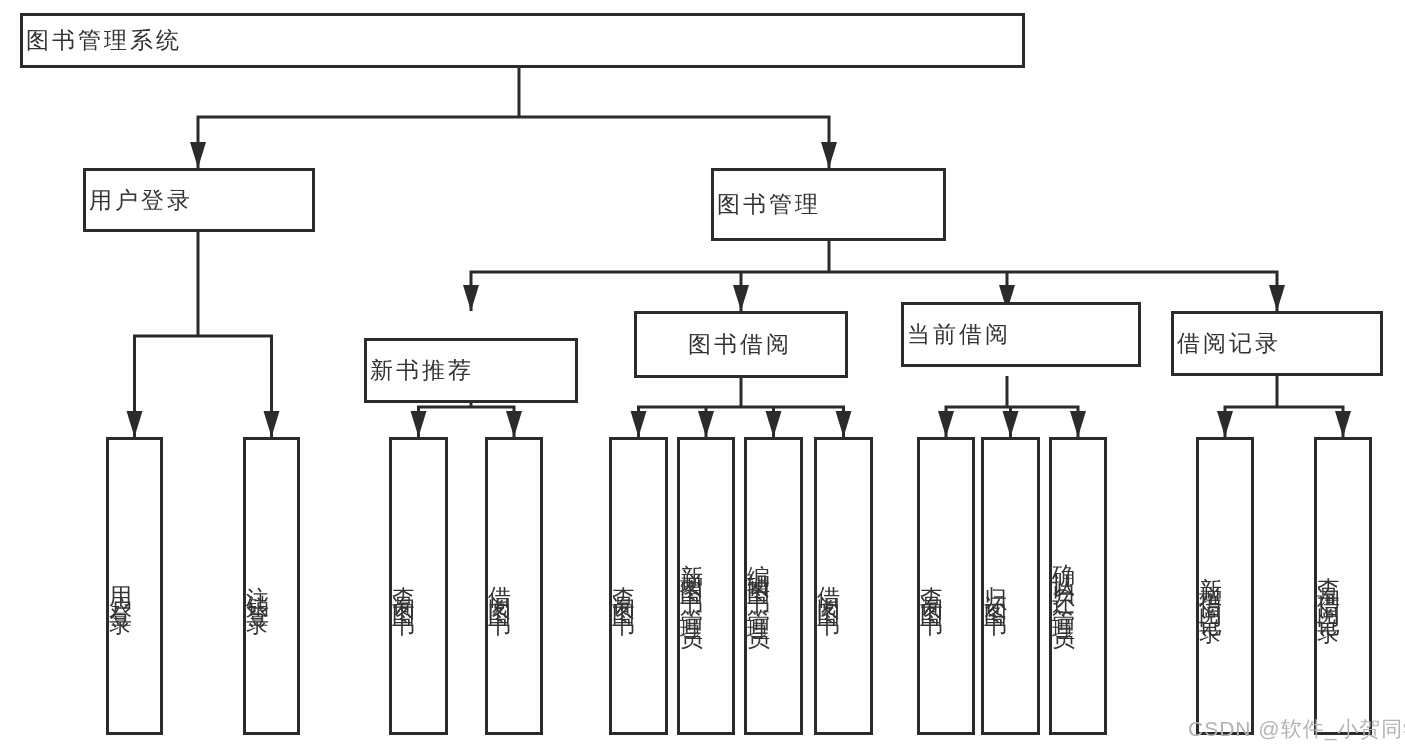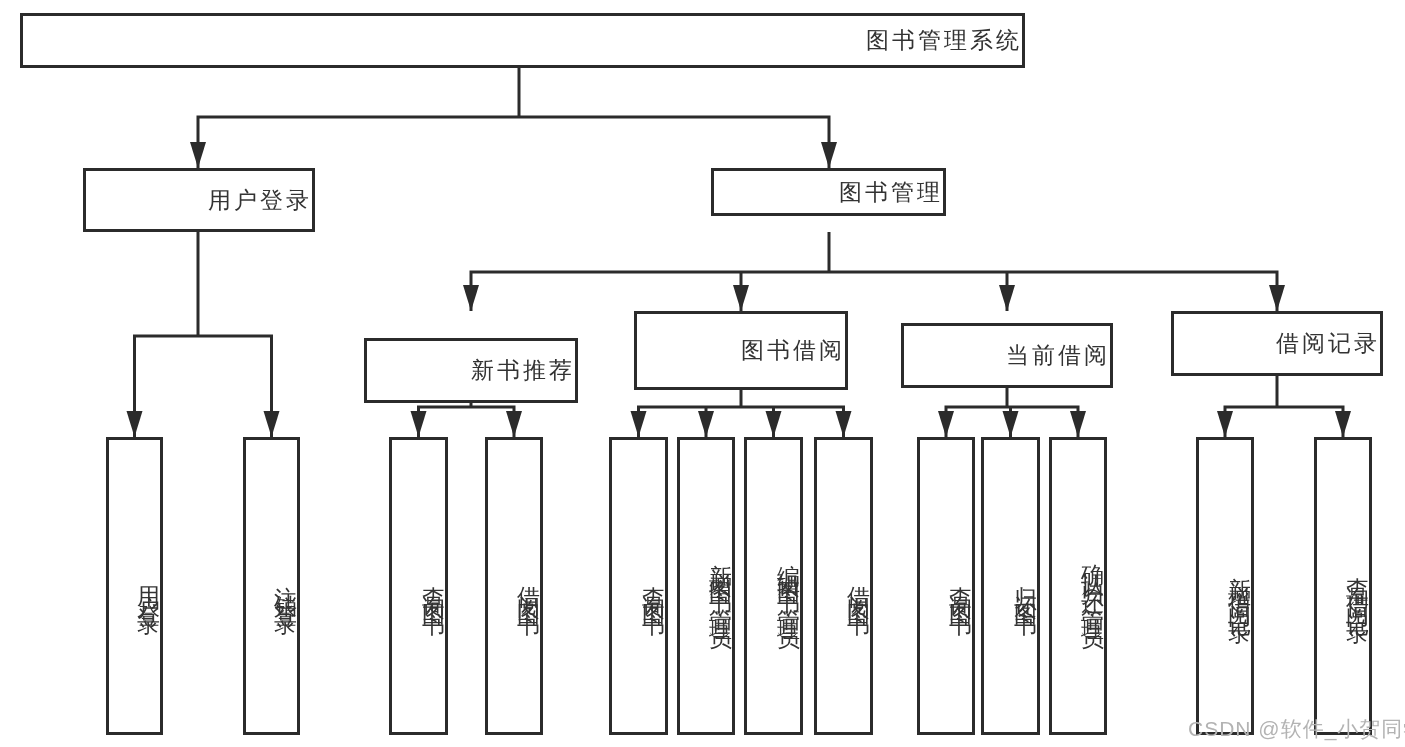--- a/index.html
+++ b/index.html
@@ -16,21 +16,21 @@
     left: 0; top: 0;
     pointer-events: none;
   }
   .hbox, .vbox {
     position: absolute;
     box-sizing: border-box;
     background: #ffffff;
     border: 3px solid #2b2b2b;
     display: flex;
     align-items: center;
-    justify-content: flex-end;
+    justify-content: flex-start;
     color: #333333;
   }
   .hbox span {
     font-size: 23px;
     letter-spacing: 3px;
     text-indent: 3px;
     white-space: nowrap;
   }
   .vbox span {
     writing-mode: vertical-rl;
@@ -101,31 +101,31 @@
     </g>
   </svg>
 
   <div class="hbox" style="left:20px;top:13px;width:1005px;height:55px;">
     <span>图书管理系统</span>
   </div>
 
   <div class="hbox" style="left:83px;top:168px;width:232px;height:64px;">
     <span>用户登录</span>
   </div>
-  <div class="hbox" style="left:711px;top:168px;width:235px;height:48px;">
+  <div class="hbox" style="left:711px;top:168px;width:235px;height:73px;">
     <span>图书管理</span>
   </div>
 
   <div class="hbox" style="left:364px;top:311px;width:214px;height:65px;margin-top:27px;">
     <span>新书推荐</span>
   </div>
-  <div class="hbox" style="left:634px;top:311px;width:214px;height:79px;">
+  <div class="hbox" style="left:634px;top:311px;width:214px;height:67px;padding-left:48px;">
     <span>图书借阅</span>
   </div>
-  <div class="hbox" style="left:901px;top:323px;width:212px;height:65px;padding-left:20px;">
+  <div class="hbox" style="left:901px;top:302px;width:240px;height:65px;">
     <span>当前借阅</span>
   </div>
   <div class="hbox" style="left:1171px;top:311px;width:212px;height:65px;">
     <span>借阅记录</span>
   </div>
 
   <div class="vbox" style="left:106px;top:437px;width:57px;height:298px;">
     <span>用户登录</span>
   </div>
   <div class="vbox" style="left:243px;top:437px;width:57px;height:298px;">

